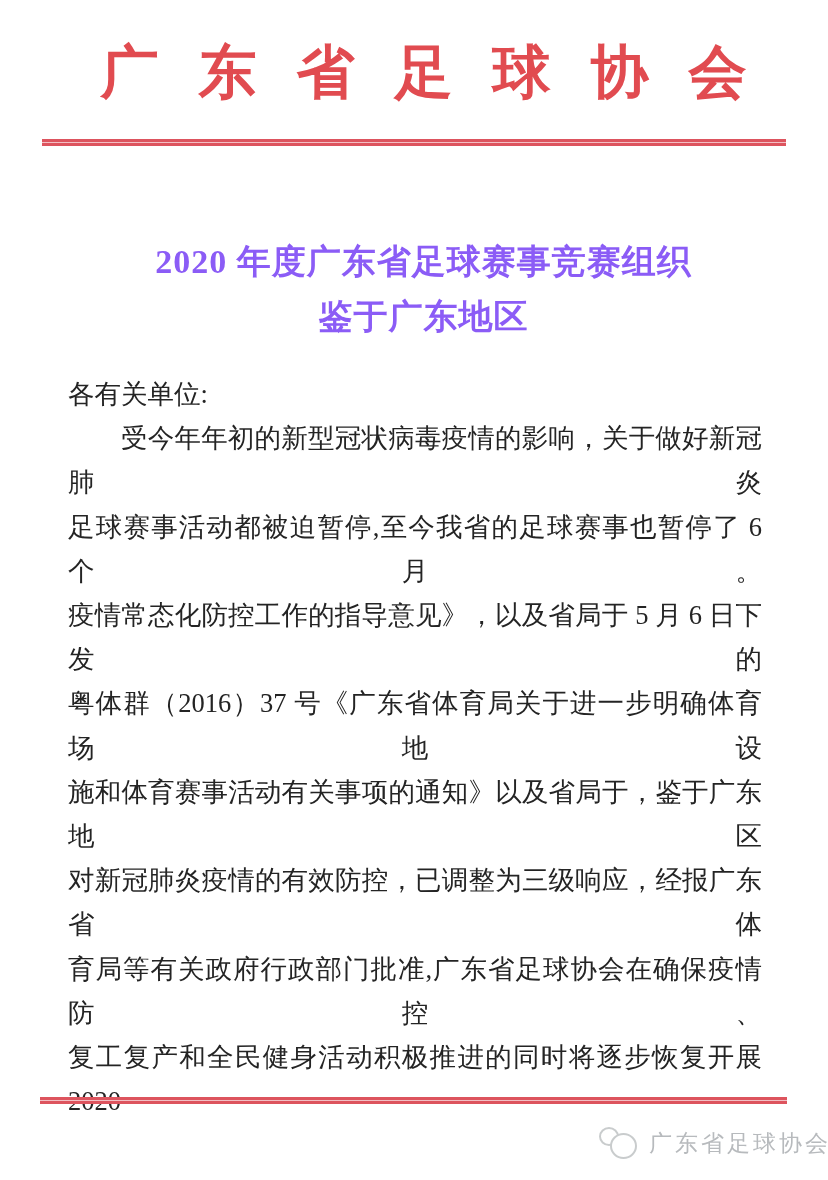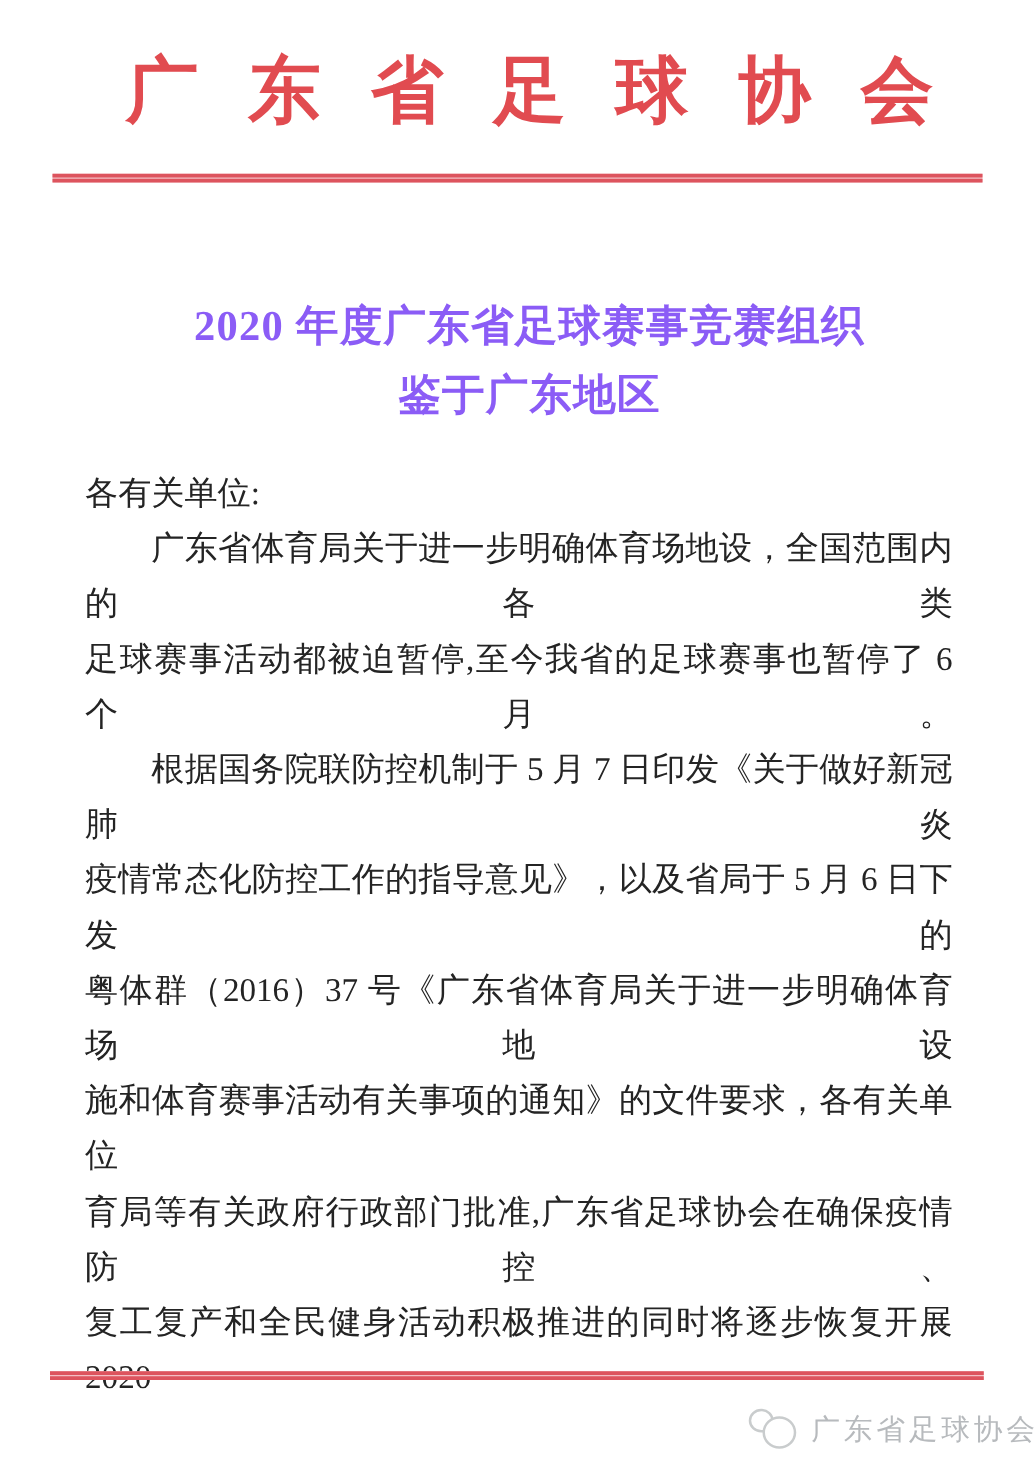--- a/index.html
+++ b/index.html
@@ -139,26 +139,26 @@
 
   <div class="rule rule-top"></div>
 
   <div class="doc-title">
     <div>2020 年度广东省足球赛事竞赛组织</div>
     <div>鉴于广东地区</div>
   </div>
 
   <div class="doc-body" id="body-lines">
       <div class="body-line">各有关单位:</div>
-      <div class="body-line indent justify">广东省体育局关于进一步明确体育场地设，全国范围内的各类</div>
+      <div class="body-line indent justify">受今年年初的新型冠状病毒疫情的影响，关于做好新冠肺炎</div>
       <div class="body-line justify">足球赛事活动都被迫暂停,至今我省的足球赛事也暂停了 6 个月。</div>
-      <div class="body-line indent justify">根据国务院联防控机制于 5 月 7 日印发《关于做好新冠肺炎</div>
       <div class="body-line justify">疫情常态化防控工作的指导意见》，以及省局于 5 月 6 日下发的</div>
       <div class="body-line justify">粤体群（2016）37 号《广东省体育局关于进一步明确体育场地设</div>
-      <div class="body-line justify">施和体育赛事活动有关事项的通知》的文件要求，各有关单位</div>
+      <div class="body-line justify">施和体育赛事活动有关事项的通知》以及省局于，鉴于广东地区</div>
+      <div class="body-line justify">对新冠肺炎疫情的有效防控，已调整为三级响应，经报广东省体</div>
       <div class="body-line justify">育局等有关政府行政部门批准,广东省足球协会在确保疫情防控、</div>
       <div class="body-line justify">复工复产和全民健身活动积极推进的同时将逐步恢复开展 2020</div>
     </div>
 
   <div class="rule rule-bottom"></div>
 
   <div class="footer">
     <span class="logo">
       <i class="c1"></i>
         <i class="c2"></i>

